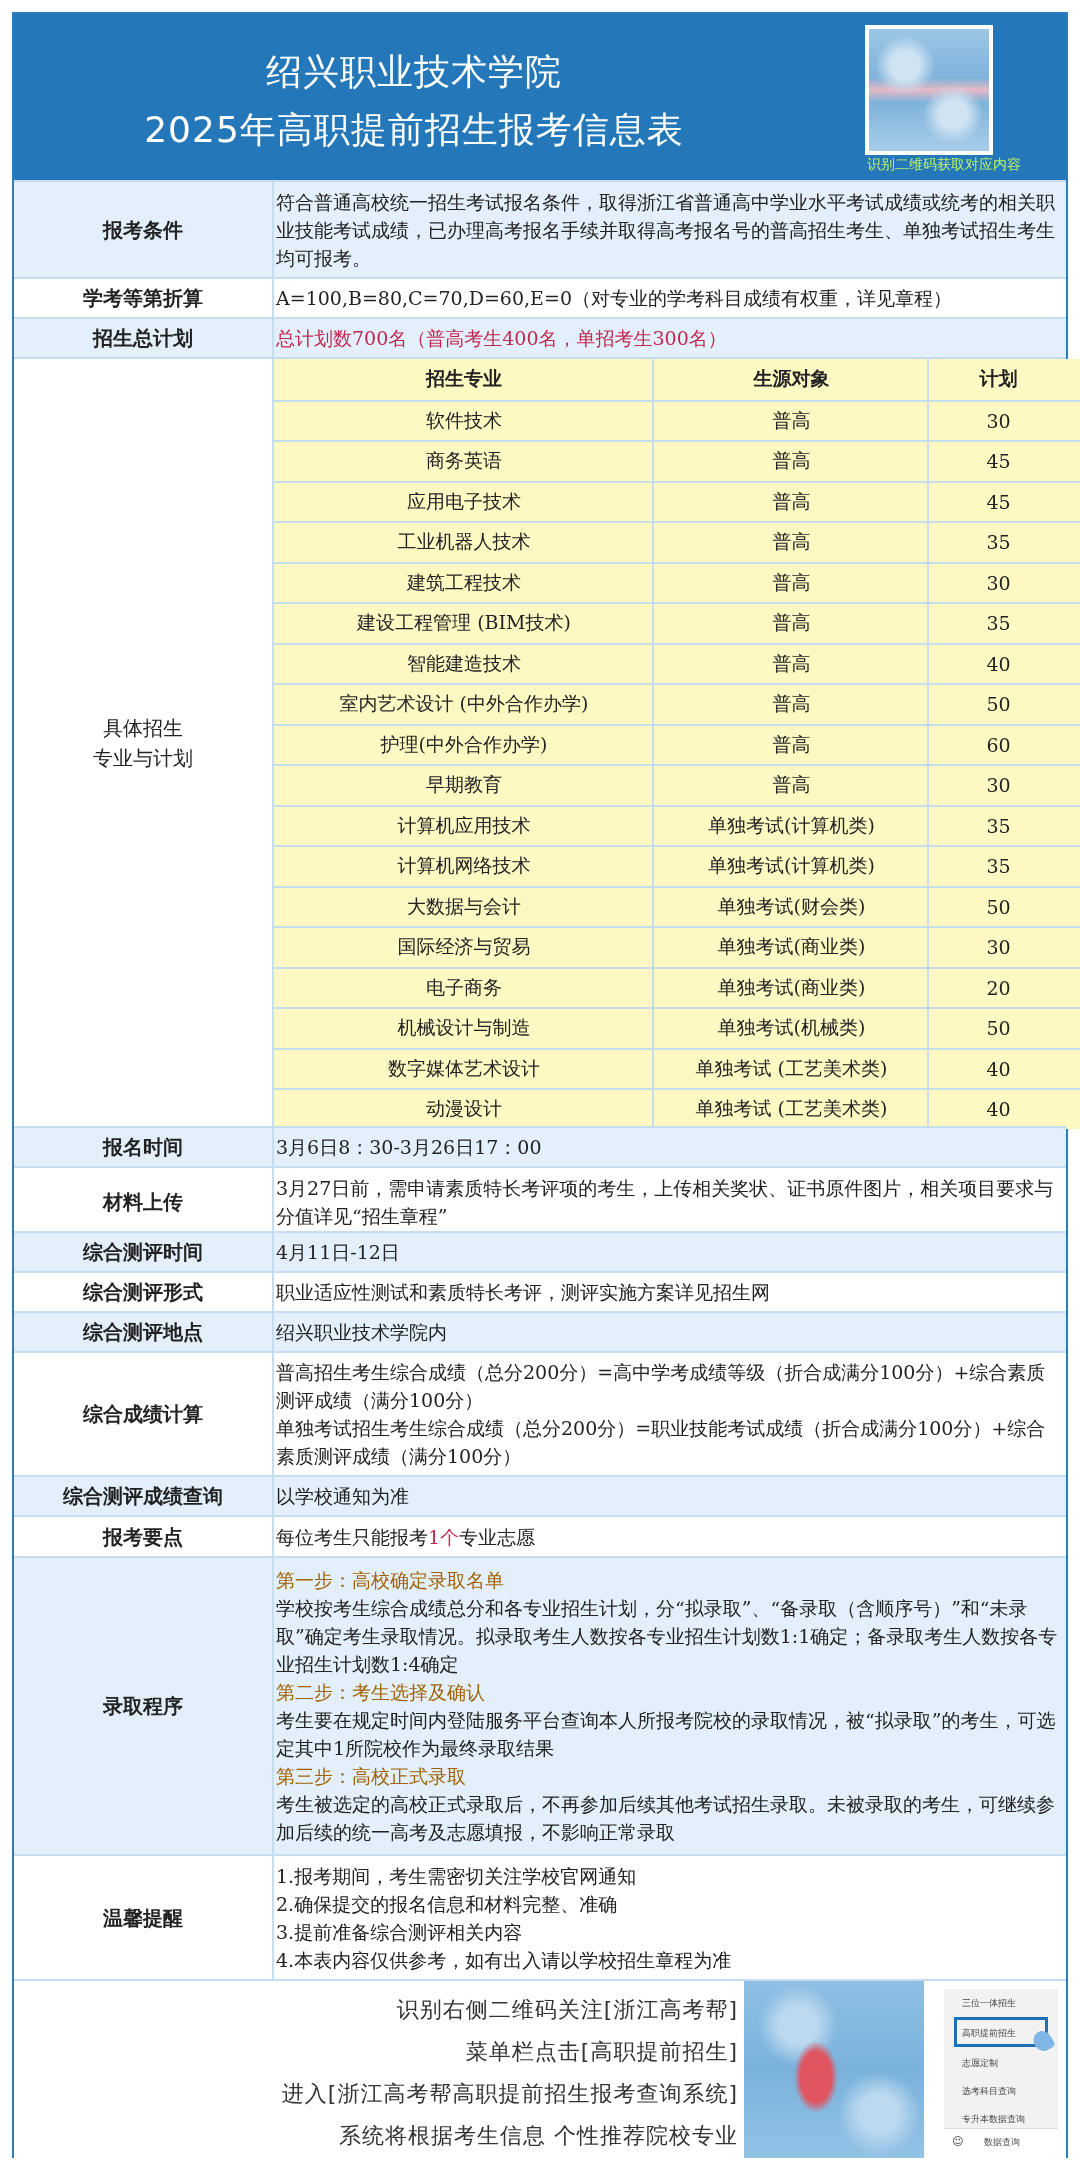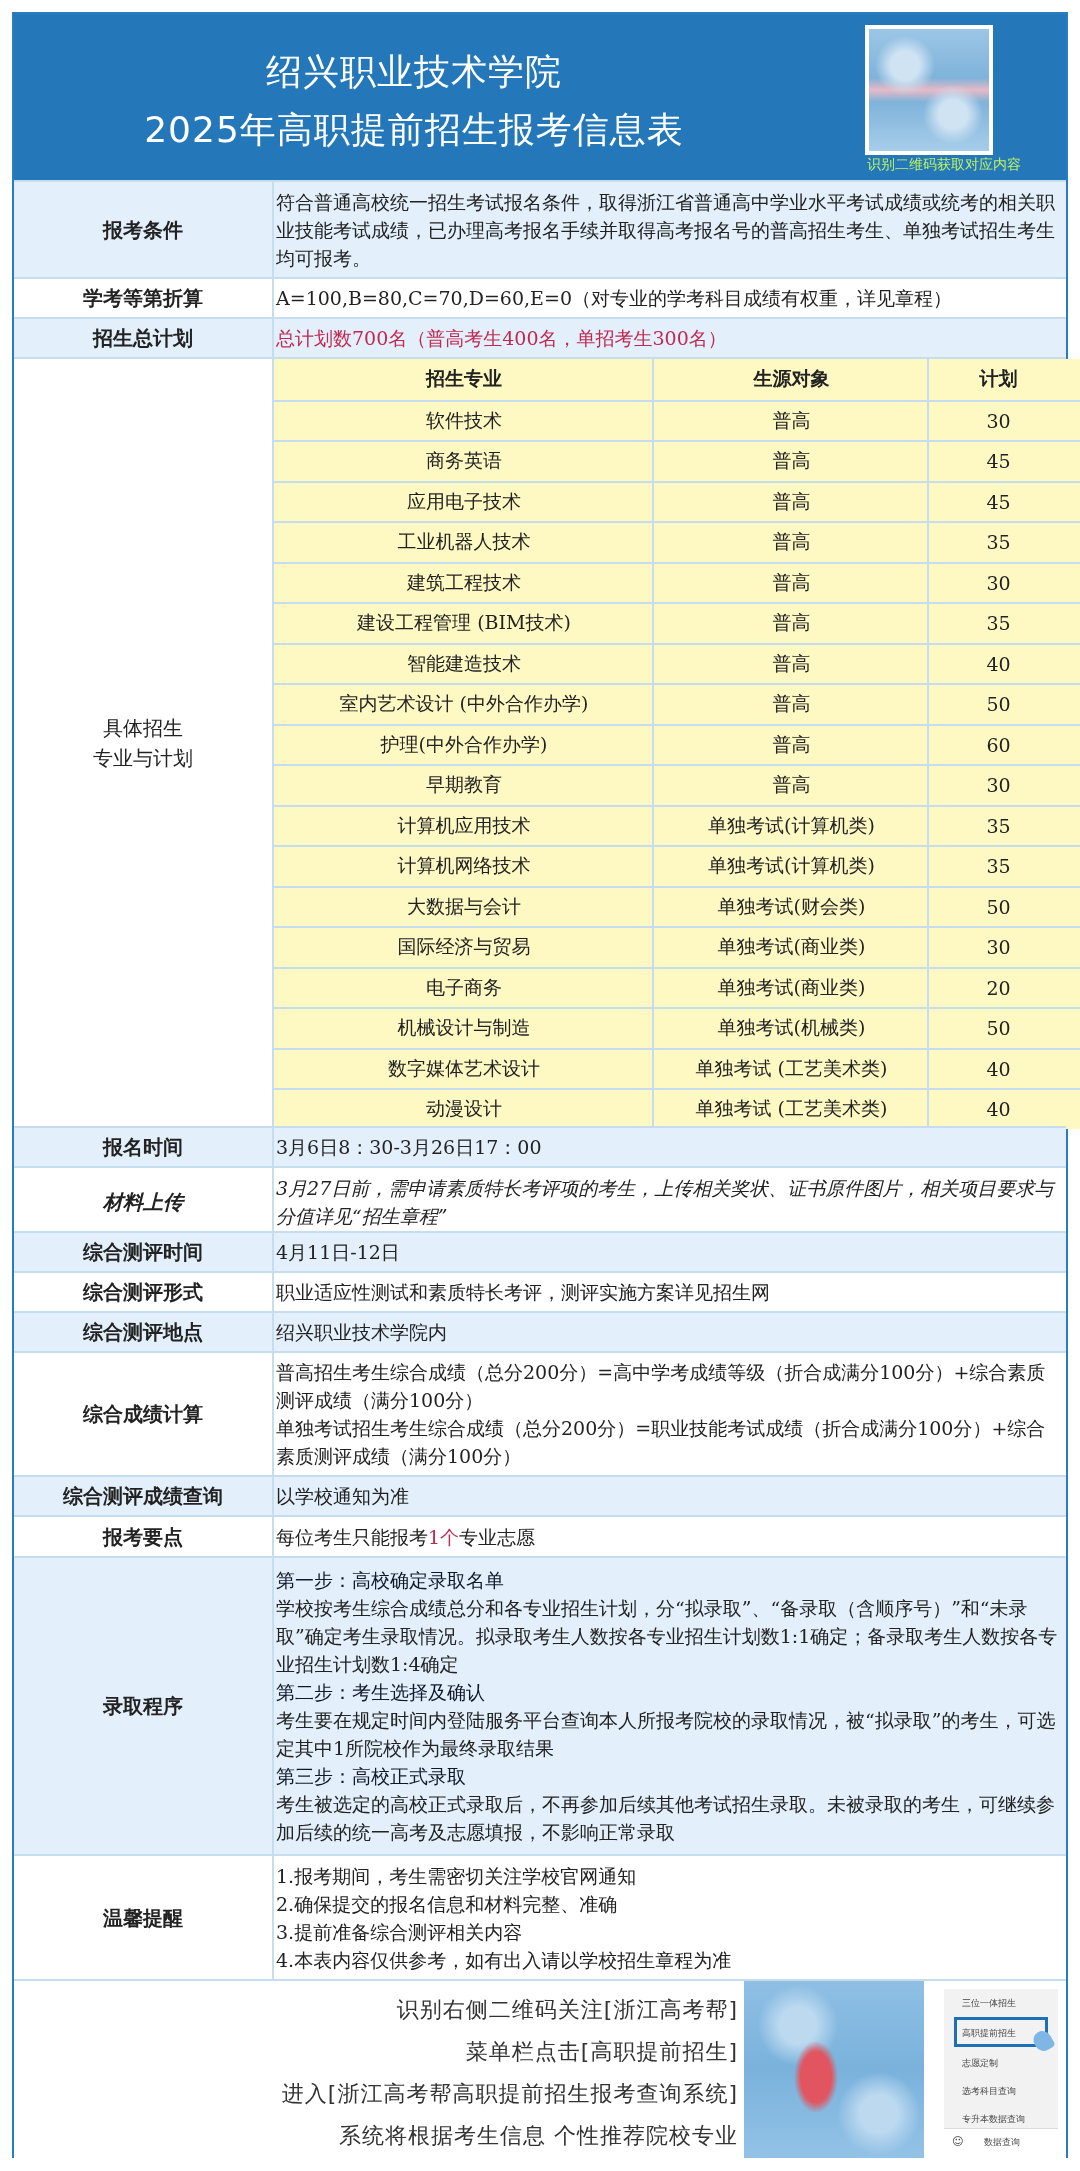--- a/index.html
+++ b/index.html
@@ -22,21 +22,21 @@
 
   .row { position:absolute; left:0; width:1052px; box-sizing:border-box; border-top:2px solid #c6dcef; }
   .row.blue { background:#e3f0fb; }
   .row.white { background:#ffffff; }
   .lab { position:absolute; left:0; top:0; bottom:0; width:258px; border-right:2px solid #c6dcef;
          display:flex; align-items:center; justify-content:center; text-align:center;
          font-size:20px; font-weight:bold; color:#222; line-height:30px; }
   .val { position:absolute; left:262px; right:6px; top:0; bottom:0; display:flex; flex-direction:column;
          justify-content:center; font-size:19px; line-height:28px; color:#222; }
   .red { color:#c0294f; }
-  .step { color:#0f172a; }
+  .step { color:#a16207; }
 
   .plan { position:absolute; left:258px; top:0; width:794px; }
   .prow { position:absolute; left:0; width:940px; height:40.5px; border-top:2px solid #c6dcef; box-sizing:border-box; background:#fef9c3; }
   .prow:first-child { border-top:none; }
   .pc { position:absolute; top:0; bottom:0; display:flex; align-items:center; justify-content:center; font-size:19px; }
   .pc.c1 { left:0; width:380px; border-left:2px solid #c6dcef; }
   .pc.c2 { left:380px; width:275px; border-left:2px solid #c6dcef; }
   .pc.c3 { left:655px; width:139px; border-left:2px solid #c6dcef; }
   .prow.head .pc { font-weight:bold; }
 
@@ -196,21 +196,21 @@
     </div>
   </div>
 
   <div class="row blue" style="top:1112px;height:40px;">
     <div class="lab">报名时间</div>
     <div class="val">
         <span>3月6日8：30-3月26日17：00</span>
       </div>
   </div>
 
-  <div class="row white" style="top:1152px;height:69px;font-style:italic;">
+  <div class="row white" style="top:1152px;height:69px;">
     <div class="lab">材料上传</div>
     <div class="val">
         <span>3月27日前，需申请素质特长考评项的考生，上传相关奖状、证书原件图片，相关项目要求与分值详见“招生章程”</span>
       </div>
   </div>
 
   <div class="row blue" style="top:1217px;height:40px;">
     <div class="lab">综合测评时间</div>
     <div class="val">
         <span>4月11日-12日</span>

